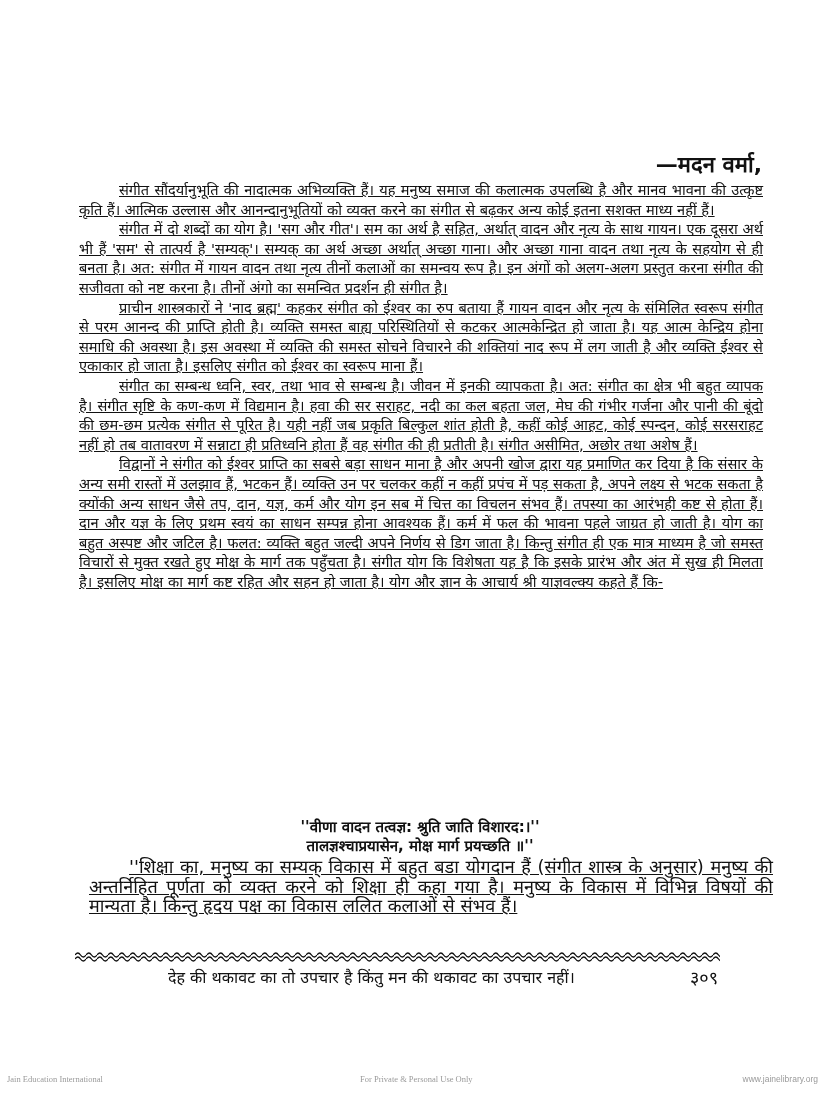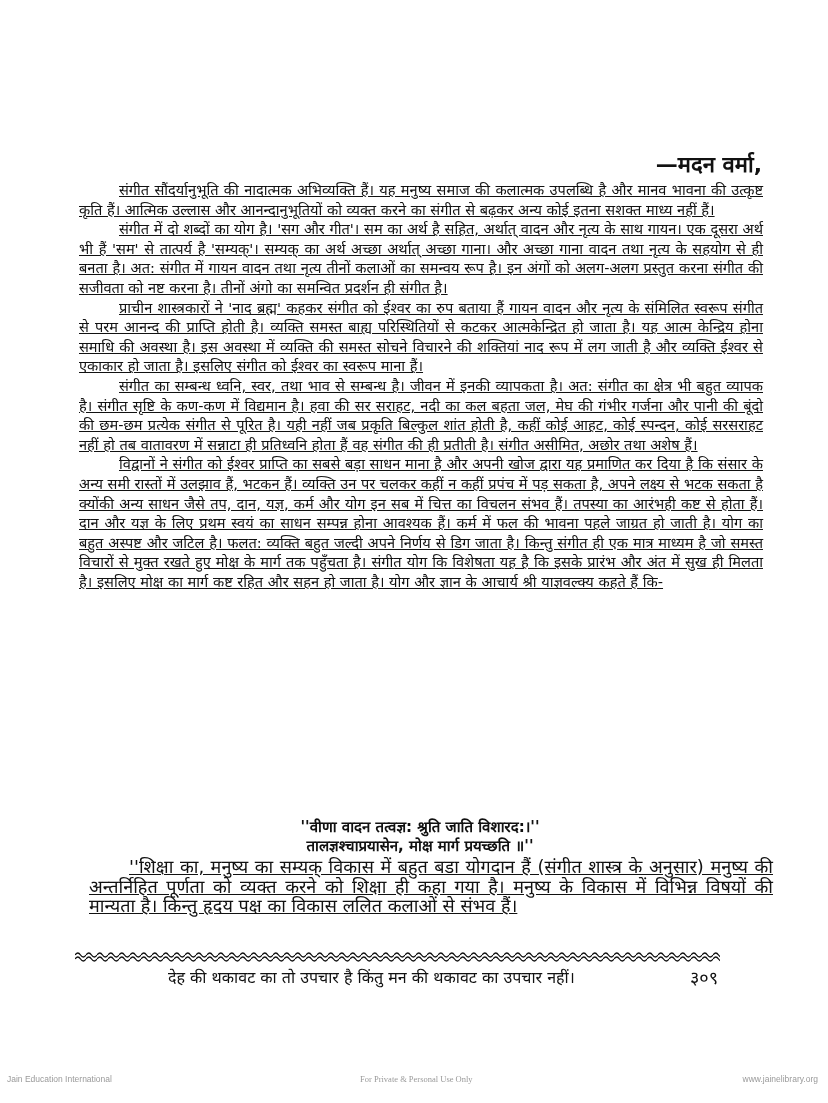--- a/index.html
+++ b/index.html
@@ -10,21 +10,21 @@
   .body { position: absolute; left: 79px; top: 180px; width: 684px; font-size: 14.6px; line-height: 19.6px; }
   .para { margin: 0; text-align: justify; text-align-last: left; text-indent: 40px; text-decoration: underline; }
   .verse { position: absolute; left: 100px; width: 640px; text-align: center; font-size: 15px; font-weight: bold; line-height: 20px; }
   .verse1 { top: 817px; }
   .verse2 { top: 836px; }
   .body2 { position: absolute; left: 68px; top: 857px; width: 684px; font-size: 18px; line-height: 19.6px; margin-left: 21px; }
   .wave { position: absolute; left: 75px; top: 950px; width: 645px; height: 14px; }
   .footer-quote { position: absolute; left: 168px; top: 966px; font-size: 16px; white-space: nowrap; }
   .page-no { position: absolute; left: 690px; top: 965px; font-size: 18px; white-space: nowrap; }
   .site-footer { position: absolute; top: 1074px; font-size: 8.5px; color: #9a9a9a; font-family: "Liberation Sans", sans-serif; white-space: nowrap; }
-  .sf-left { left: 7px; }
+  .sf-left { left: 7px; font-family: Liberation Serif, serif; }
   .sf-center { left: 360px; font-family: Liberation Serif, serif; }
   .sf-right { right: 10px; text-align: center; }
 </style>
 </head>
 <body>
 
 <div class="page">
   <div class="author">—मदन वर्मा,</div>
 
   <div class="body">

